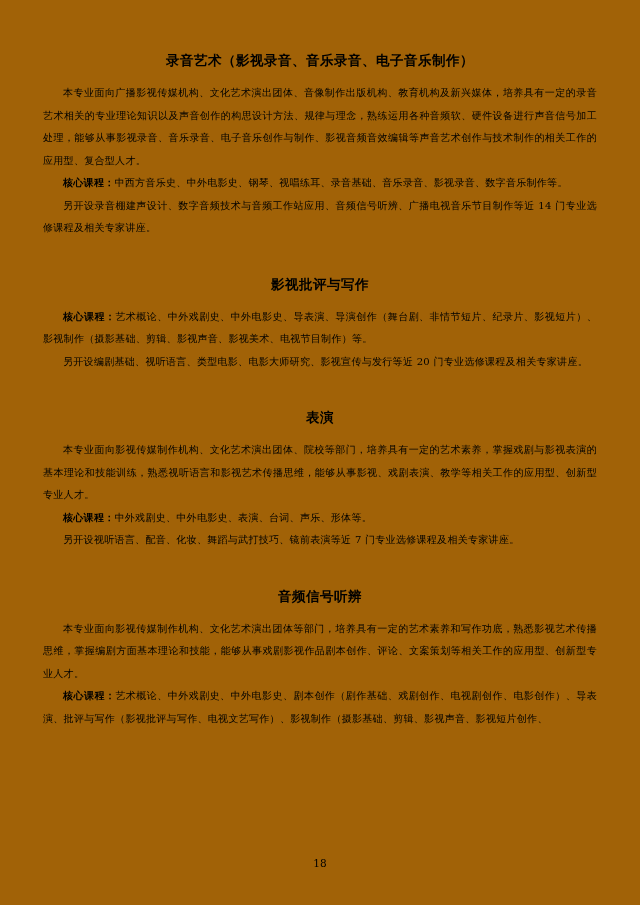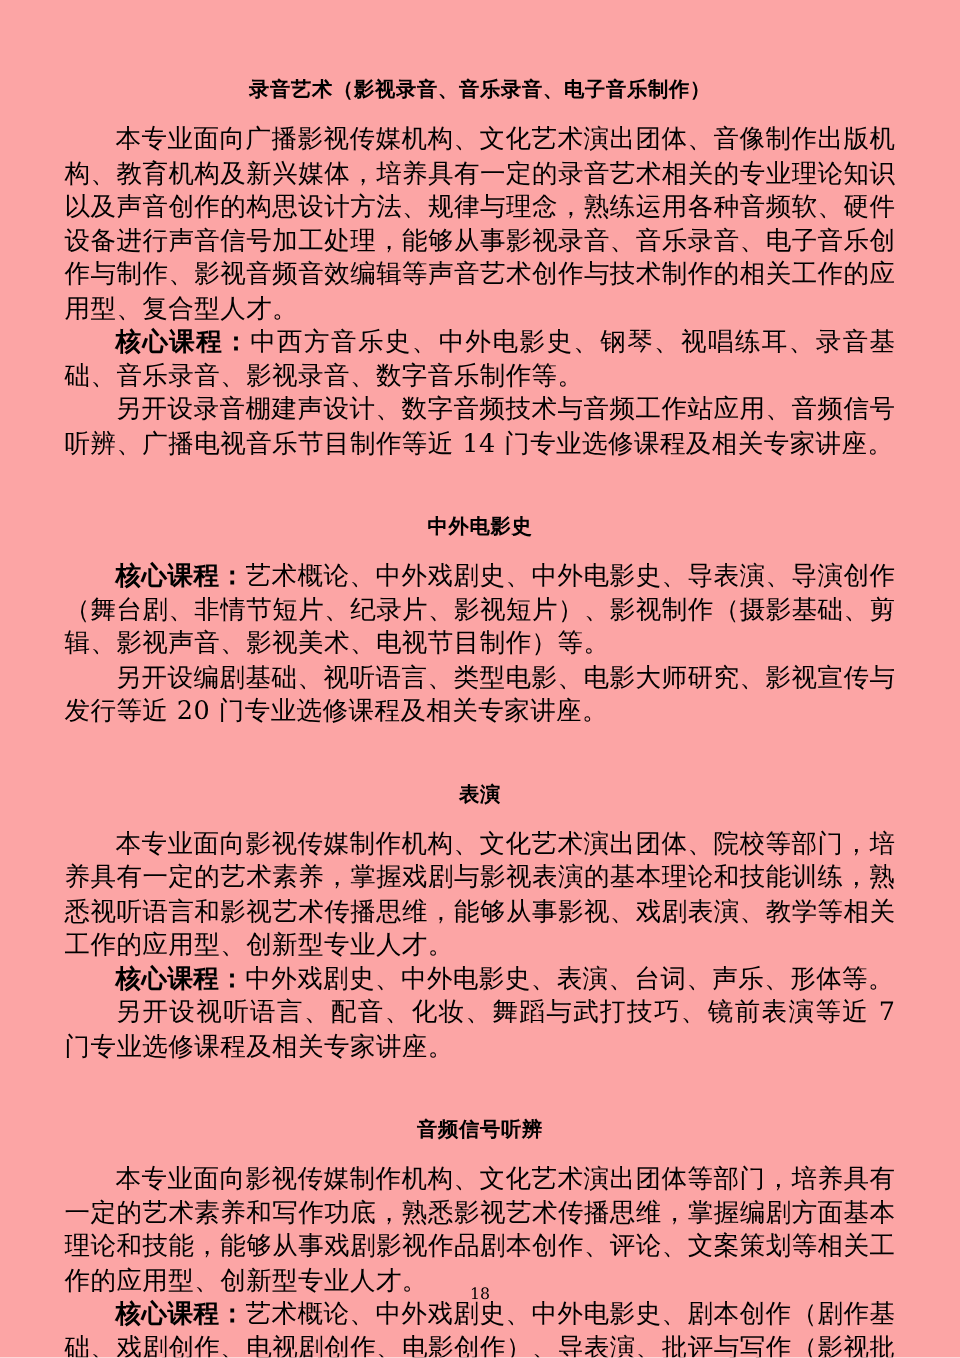--- a/index.html
+++ b/index.html
@@ -5,38 +5,38 @@
   * { margin: 0; padding: 0; box-sizing: border-box; }
   html, body {
     background: #ffffff;
     font-family: "DejaVu Serif", "Liberation Serif", serif;
   }
   .page {
     position: relative;
     width: 640px;
     height: 905px;
     margin: 0 auto;
-    background: #fca5a5;
+    background: #a16207;
     color: #000000;
     padding: 50px 43px 0 43px;
     overflow: hidden;
   }
   .section-title {
     font-size: 13.5px;
     font-weight: bold;
     text-align: center;
     line-height: 20px;
     margin: 34px 0 12px 0;
     letter-spacing: 0.5px;
   }
   .section:first-of-type .section-title {
     margin-top: 0;
   }
   .para {
-    font-size: 17px;
+    font-size: 10px;
     line-height: 22.5px;
     text-align: justify;
     text-indent: 2em;
     word-break: break-all;
     letter-spacing: 0.3px;
   }
   .core-label {
     font-weight: bold;
   }
   .page-number {
@@ -56,21 +56,21 @@
 <div class="page">
 
   <div class="section">
     <h2 class="section-title">录音艺术（影视录音、音乐录音、电子音乐制作）</h2>
     <p class="para">本专业面向广播影视传媒机构、文化艺术演出团体、音像制作出版机构、教育机构及新兴媒体，培养具有一定的录音艺术相关的专业理论知识以及声音创作的构思设计方法、规律与理念，熟练运用各种音频软、硬件设备进行声音信号加工处理，能够从事影视录音、音乐录音、电子音乐创作与制作、影视音频音效编辑等声音艺术创作与技术制作的相关工作的应用型、复合型人才。</p>
     <p class="para"><span class="core-label">核心课程：</span><span>中西方音乐史、中外电影史、钢琴、视唱练耳、录音基础、音乐录音、影视录音、数字音乐制作等。</span></p>
     <p class="para">另开设录音棚建声设计、数字音频技术与音频工作站应用、音频信号听辨、广播电视音乐节目制作等近 14 门专业选修课程及相关专家讲座。</p>
   </div>
 
   <div class="section">
-    <h2 class="section-title">中外电影史</h2>
+    <h2 class="section-title">影视批评与写作</h2>
     <p class="para"><span class="core-label">核心课程：</span><span>艺术概论、中外戏剧史、中外电影史、导表演、导演创作（舞台剧、非情节短片、纪录片、影视短片）、影视制作（摄影基础、剪辑、影视声音、影视美术、电视节目制作）等。</span></p>
     <p class="para">另开设编剧基础、视听语言、类型电影、电影大师研究、影视宣传与发行等近 20 门专业选修课程及相关专家讲座。</p>
   </div>
 
   <div class="section">
     <h2 class="section-title">表演</h2>
     <p class="para">本专业面向影视传媒制作机构、文化艺术演出团体、院校等部门，培养具有一定的艺术素养，掌握戏剧与影视表演的基本理论和技能训练，熟悉视听语言和影视艺术传播思维，能够从事影视、戏剧表演、教学等相关工作的应用型、创新型专业人才。</p>
     <p class="para"><span class="core-label">核心课程：</span><span>中外戏剧史、中外电影史、表演、台词、声乐、形体等。</span></p>
     <p class="para">另开设视听语言、配音、化妆、舞蹈与武打技巧、镜前表演等近 7 门专业选修课程及相关专家讲座。</p>
   </div>

